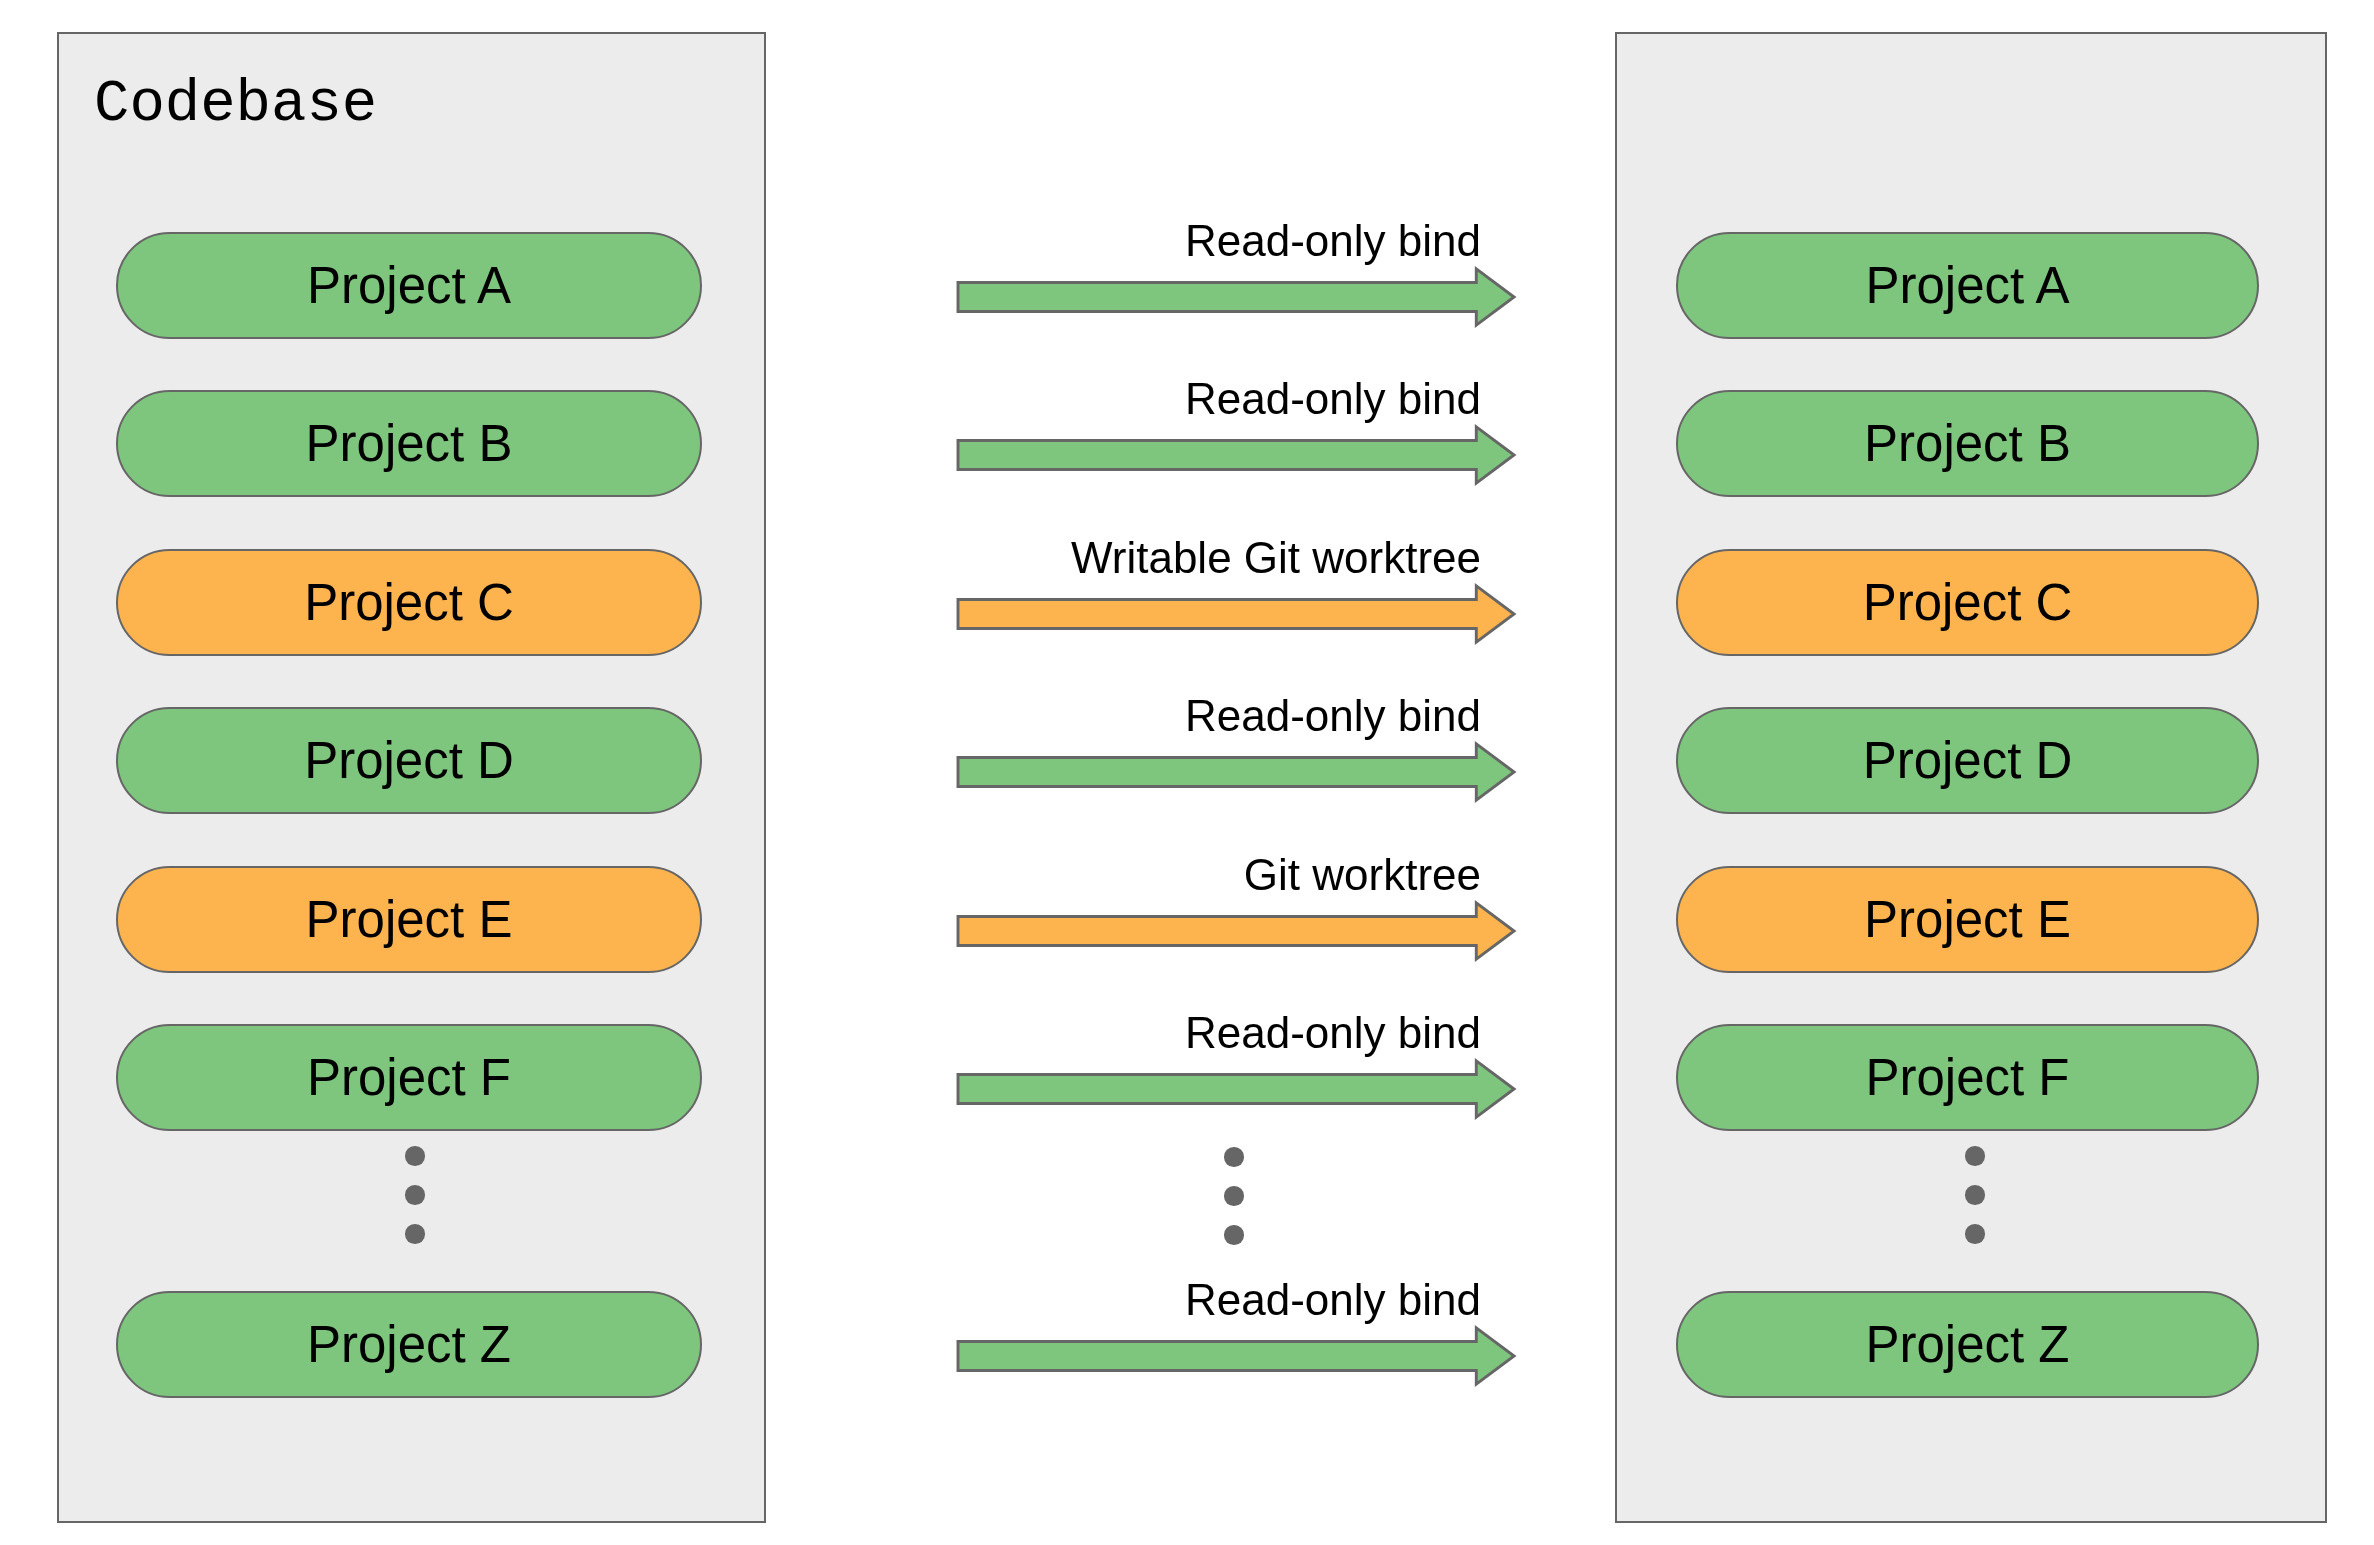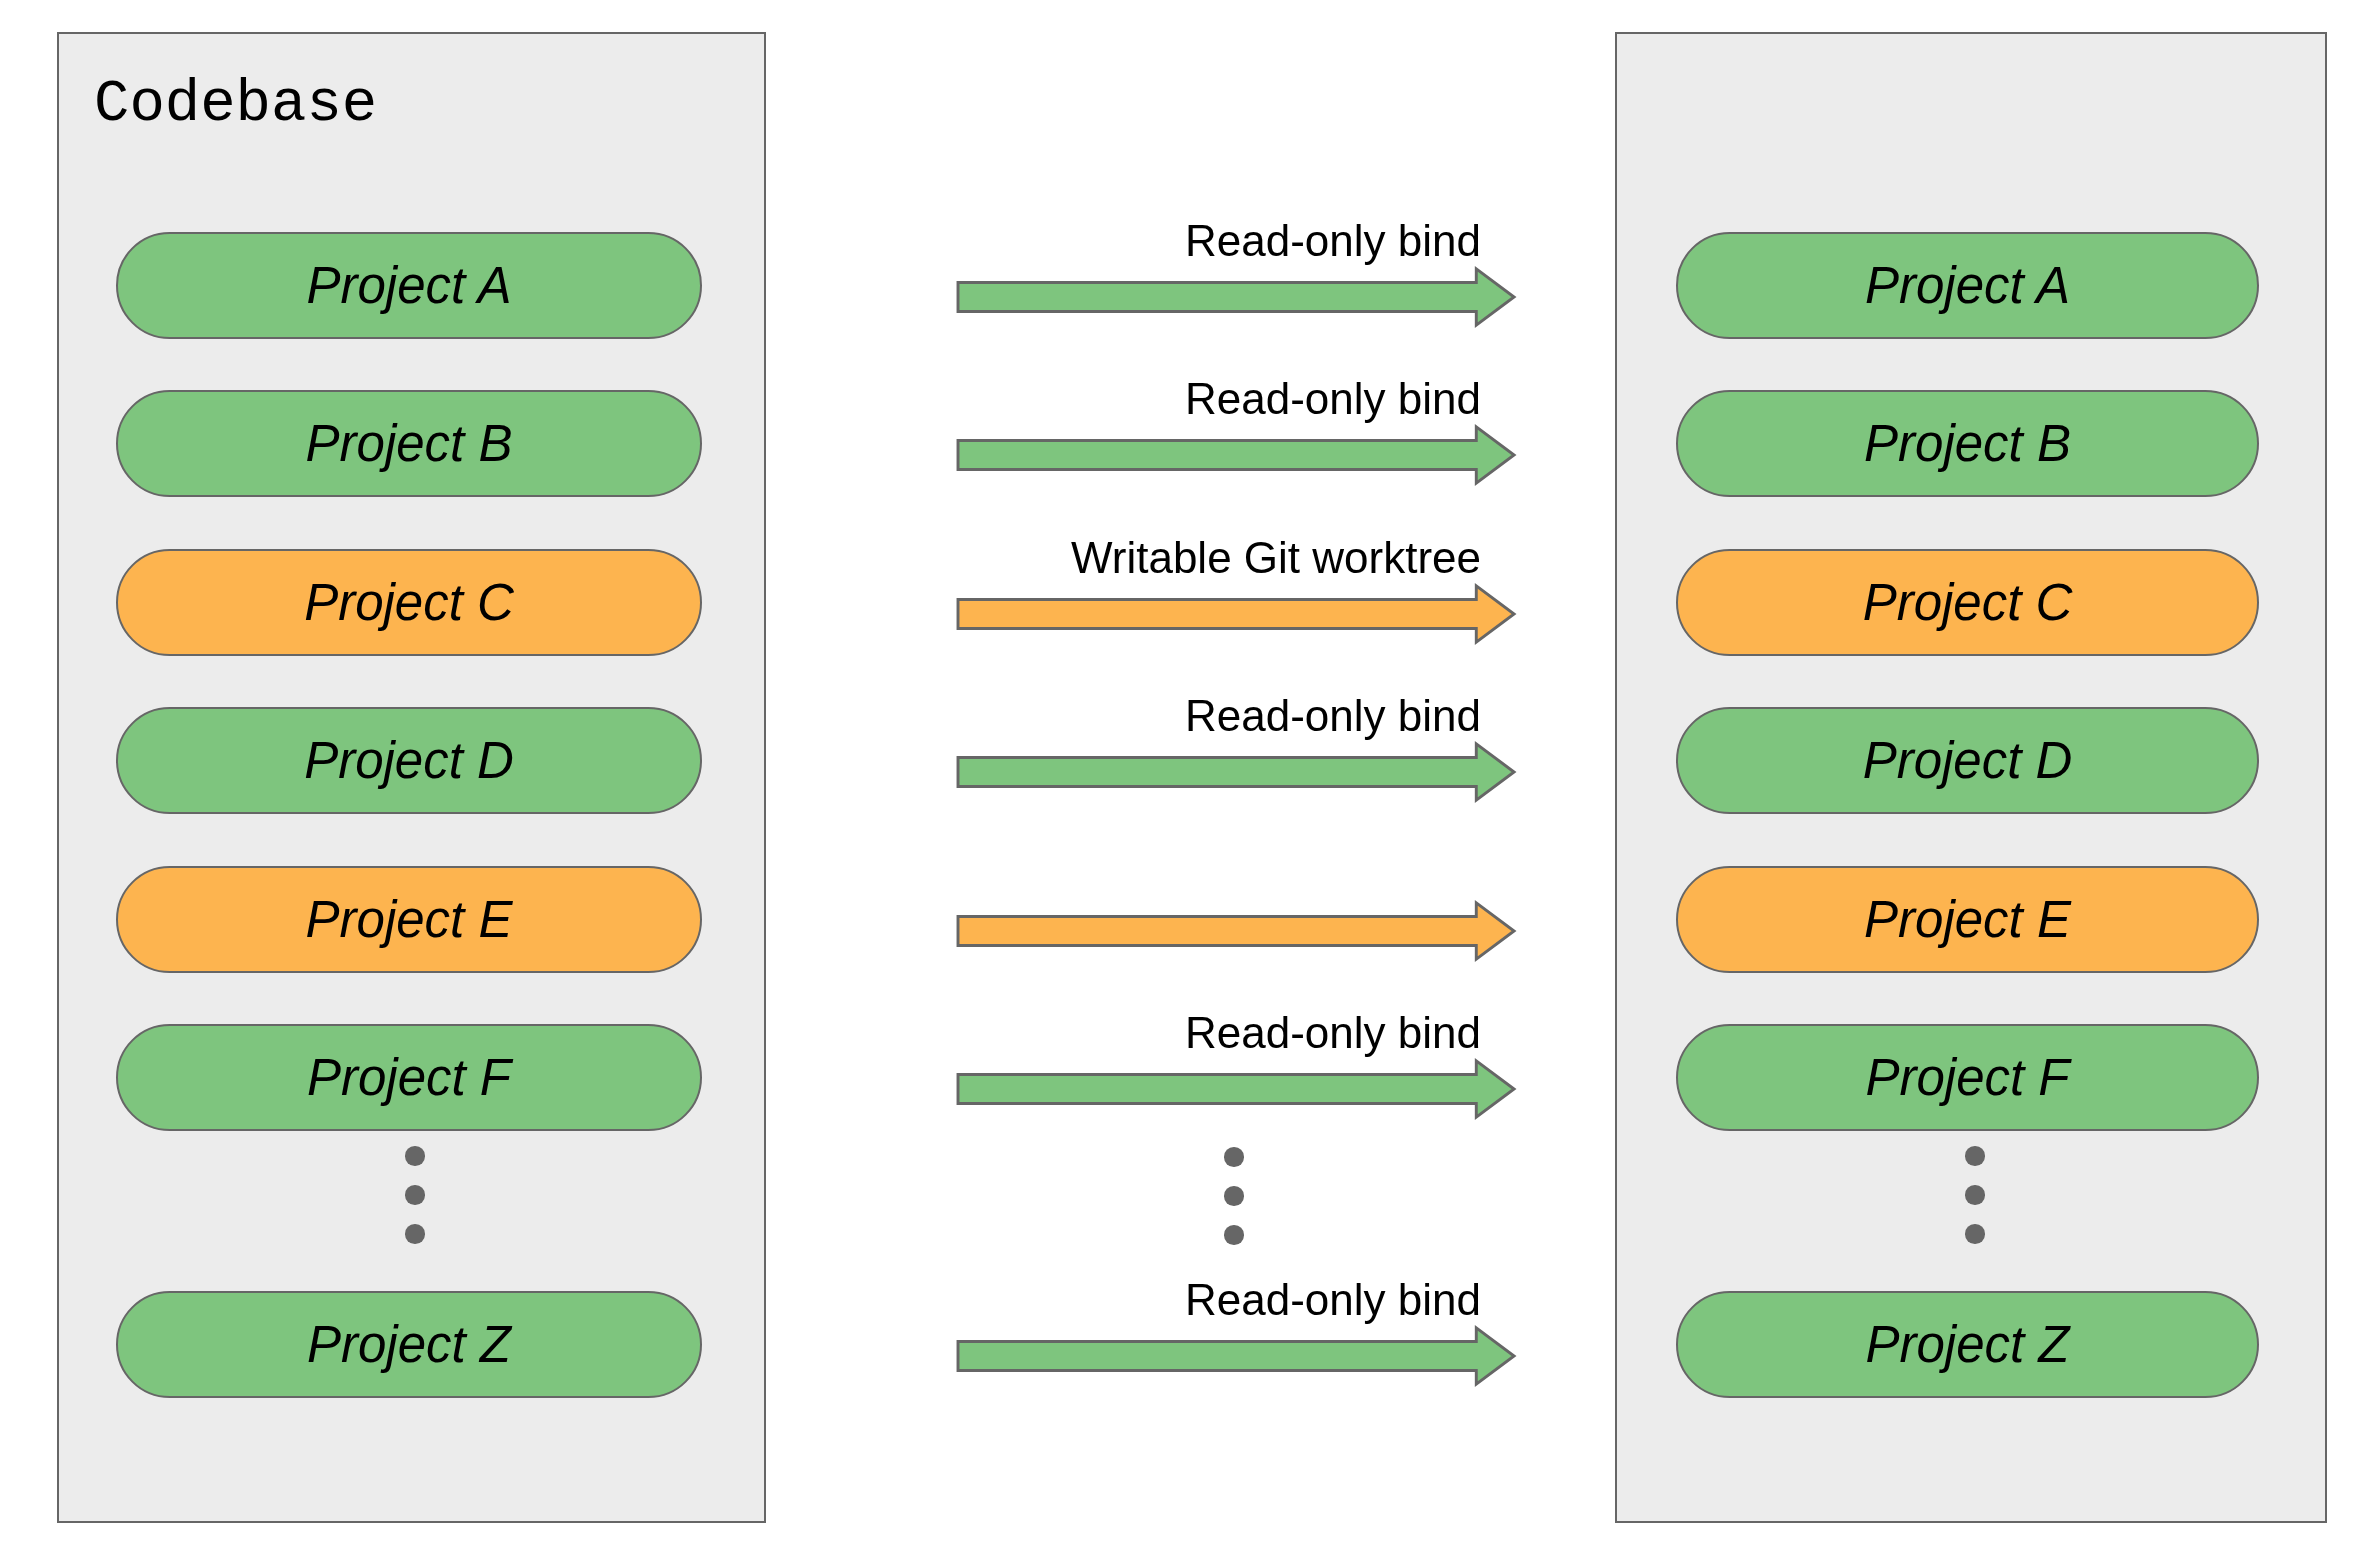--- a/index.html
+++ b/index.html
@@ -21,21 +21,21 @@
     position:absolute;top:39px;left:35px;
     font-size:59px;line-height:64px;color:#000000;
     white-space:nowrap;
     font-family:Liberation Mono, monospace;
   }
   .pill{
     position:absolute;height:107px;
     border:2.9px solid #666666;border-radius:55px;
     box-sizing:border-box;
     display:flex;align-items:center;justify-content:center;
-    font-size:51px;color:#000000;white-space:nowrap;font-style:italic;
+    font-size:51px;color:#000000;white-space:nowrap;
   }
   .arrow-label{
     position:absolute;width:527px;height:55px;
     font-size:44px;line-height:55px;text-align:right;
     color:#000000;white-space:nowrap;
   }
   .arrow-svg{position:absolute;width:566px;height:62px;}
   .dot{
     position:absolute;width:19.5px;height:19.5px;border-radius:50%;
   }
@@ -81,20 +81,21 @@
       <polygon points="2,17 537,17 537,3 576,32 537,61 537,47 2,47" fill="#7ec57e" stroke="#666666" stroke-width="3" stroke-linejoin="miter"></polygon>
     </svg>
     <div class="arrow-label" style="left: 954px; top: 530px; color: rgb(0, 0, 0);">Writable Git worktree</div>
     <svg class="arrow-svg" viewBox="0 0 580 64" style="left: 954px; top: 583px;">
       <polygon points="2,17 537,17 537,3 576,32 537,61 537,47 2,47" fill="#fdb44f" stroke="#666666" stroke-width="3" stroke-linejoin="miter"></polygon>
     </svg>
     <div class="arrow-label" style="left: 954px; top: 688px; color: rgb(0, 0, 0);">Read-only bind</div>
     <svg class="arrow-svg" viewBox="0 0 580 64" style="left: 954px; top: 741px;">
       <polygon points="2,17 537,17 537,3 576,32 537,61 537,47 2,47" fill="#7ec57e" stroke="#666666" stroke-width="3" stroke-linejoin="miter"></polygon>
     </svg>
+    <div class="arrow-label" style="left: 954px; top: 847px; color: rgb(0, 0, 0);">Git worktree</div>
     <svg class="arrow-svg" viewBox="0 0 580 64" style="left: 954px; top: 900px;">
       <polygon points="2,17 537,17 537,3 576,32 537,61 537,47 2,47" fill="#fdb44f" stroke="#666666" stroke-width="3" stroke-linejoin="miter"></polygon>
     </svg>
     <div class="arrow-label" style="left: 954px; top: 1005px; color: rgb(0, 0, 0);">Read-only bind</div>
     <svg class="arrow-svg" viewBox="0 0 580 64" style="left: 954px; top: 1058px;">
       <polygon points="2,17 537,17 537,3 576,32 537,61 537,47 2,47" fill="#7ec57e" stroke="#666666" stroke-width="3" stroke-linejoin="miter"></polygon>
     </svg>
     <div class="arrow-label" style="left: 954px; top: 1272px; color: rgb(0, 0, 0);">Read-only bind</div>
     <svg class="arrow-svg" viewBox="0 0 580 64" style="left: 954px; top: 1325px;">
       <polygon points="2,17 537,17 537,3 576,32 537,61 537,47 2,47" fill="#7ec57e" stroke="#666666" stroke-width="3" stroke-linejoin="miter"></polygon>

